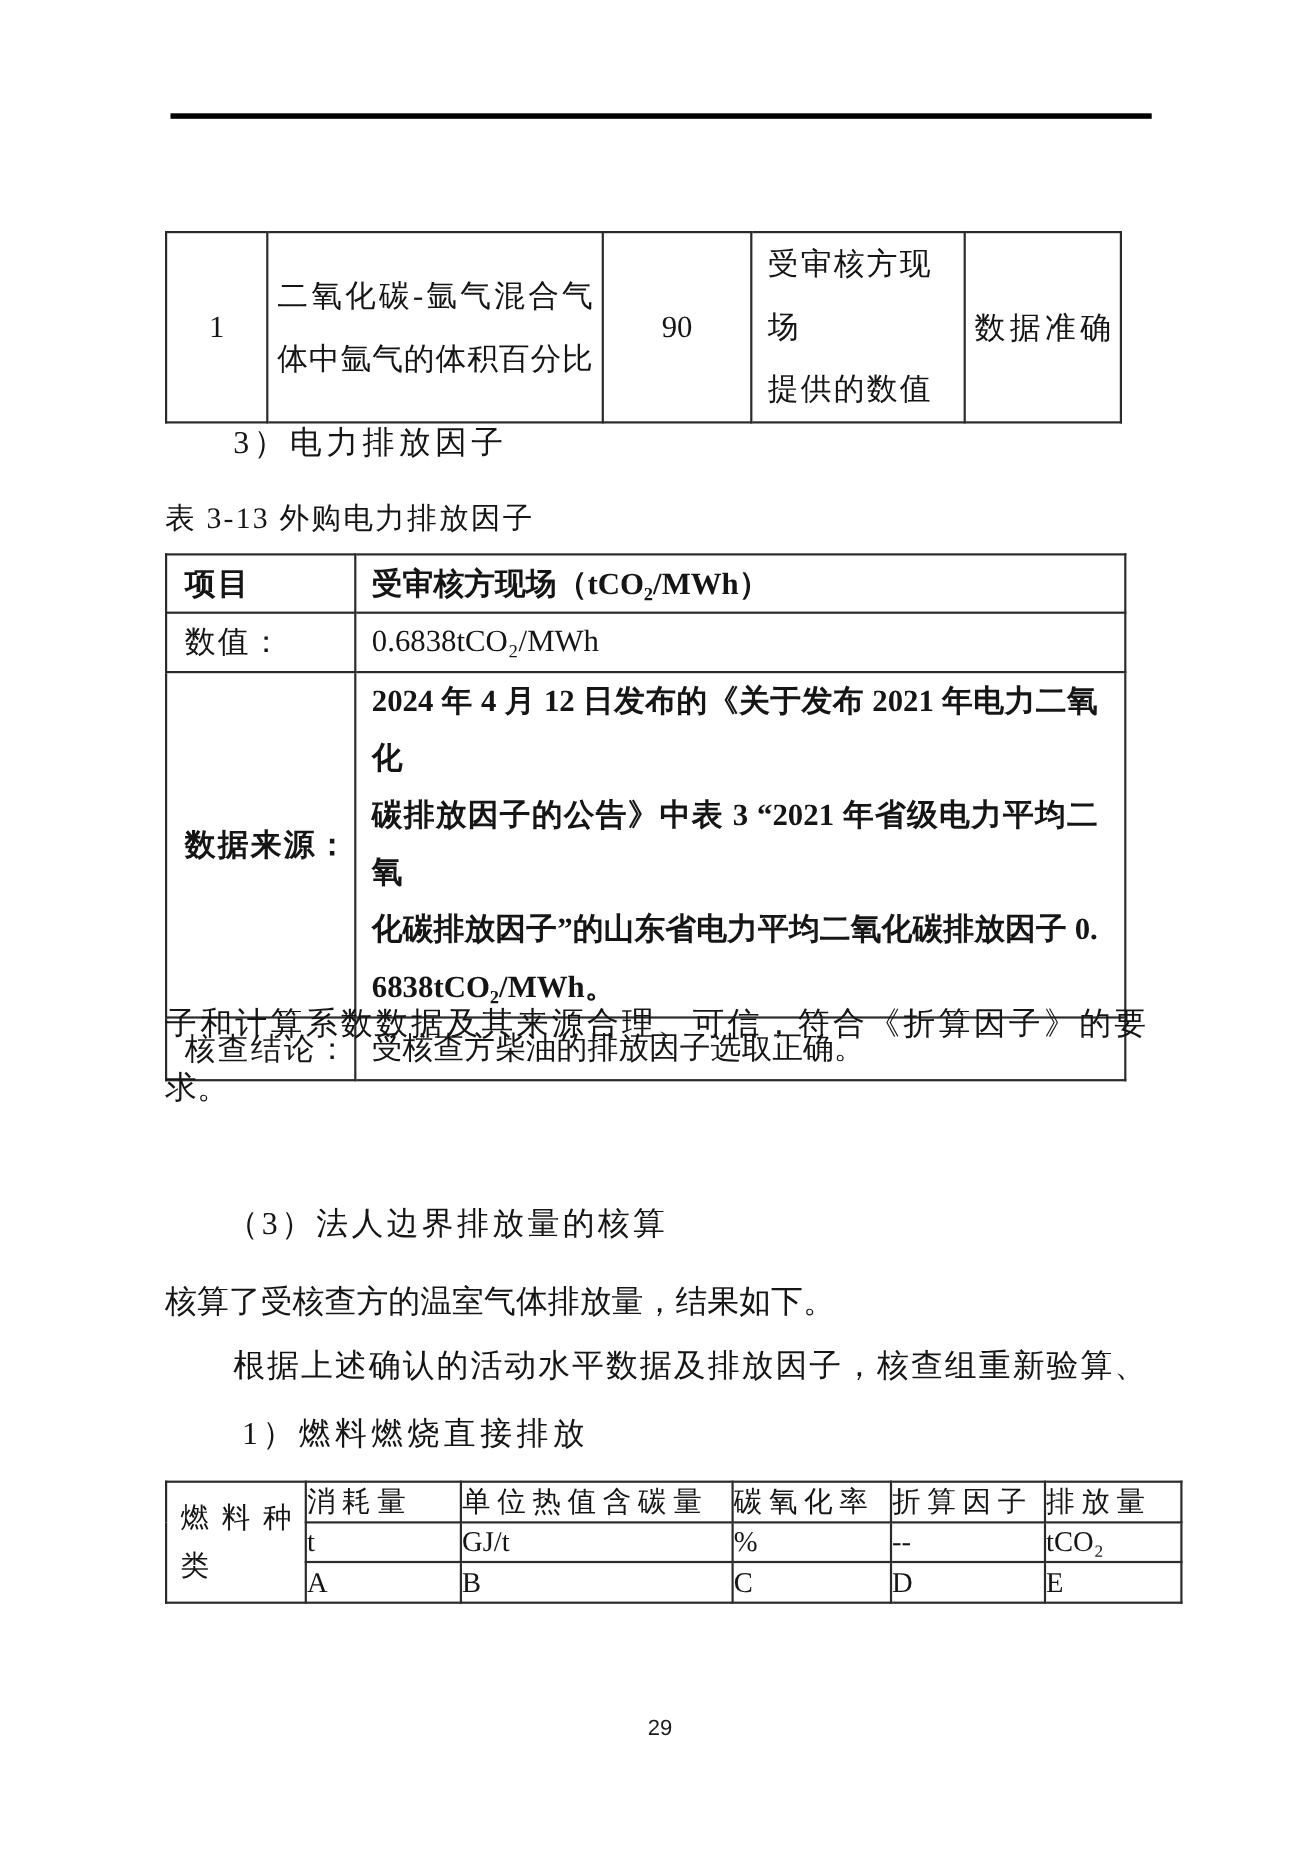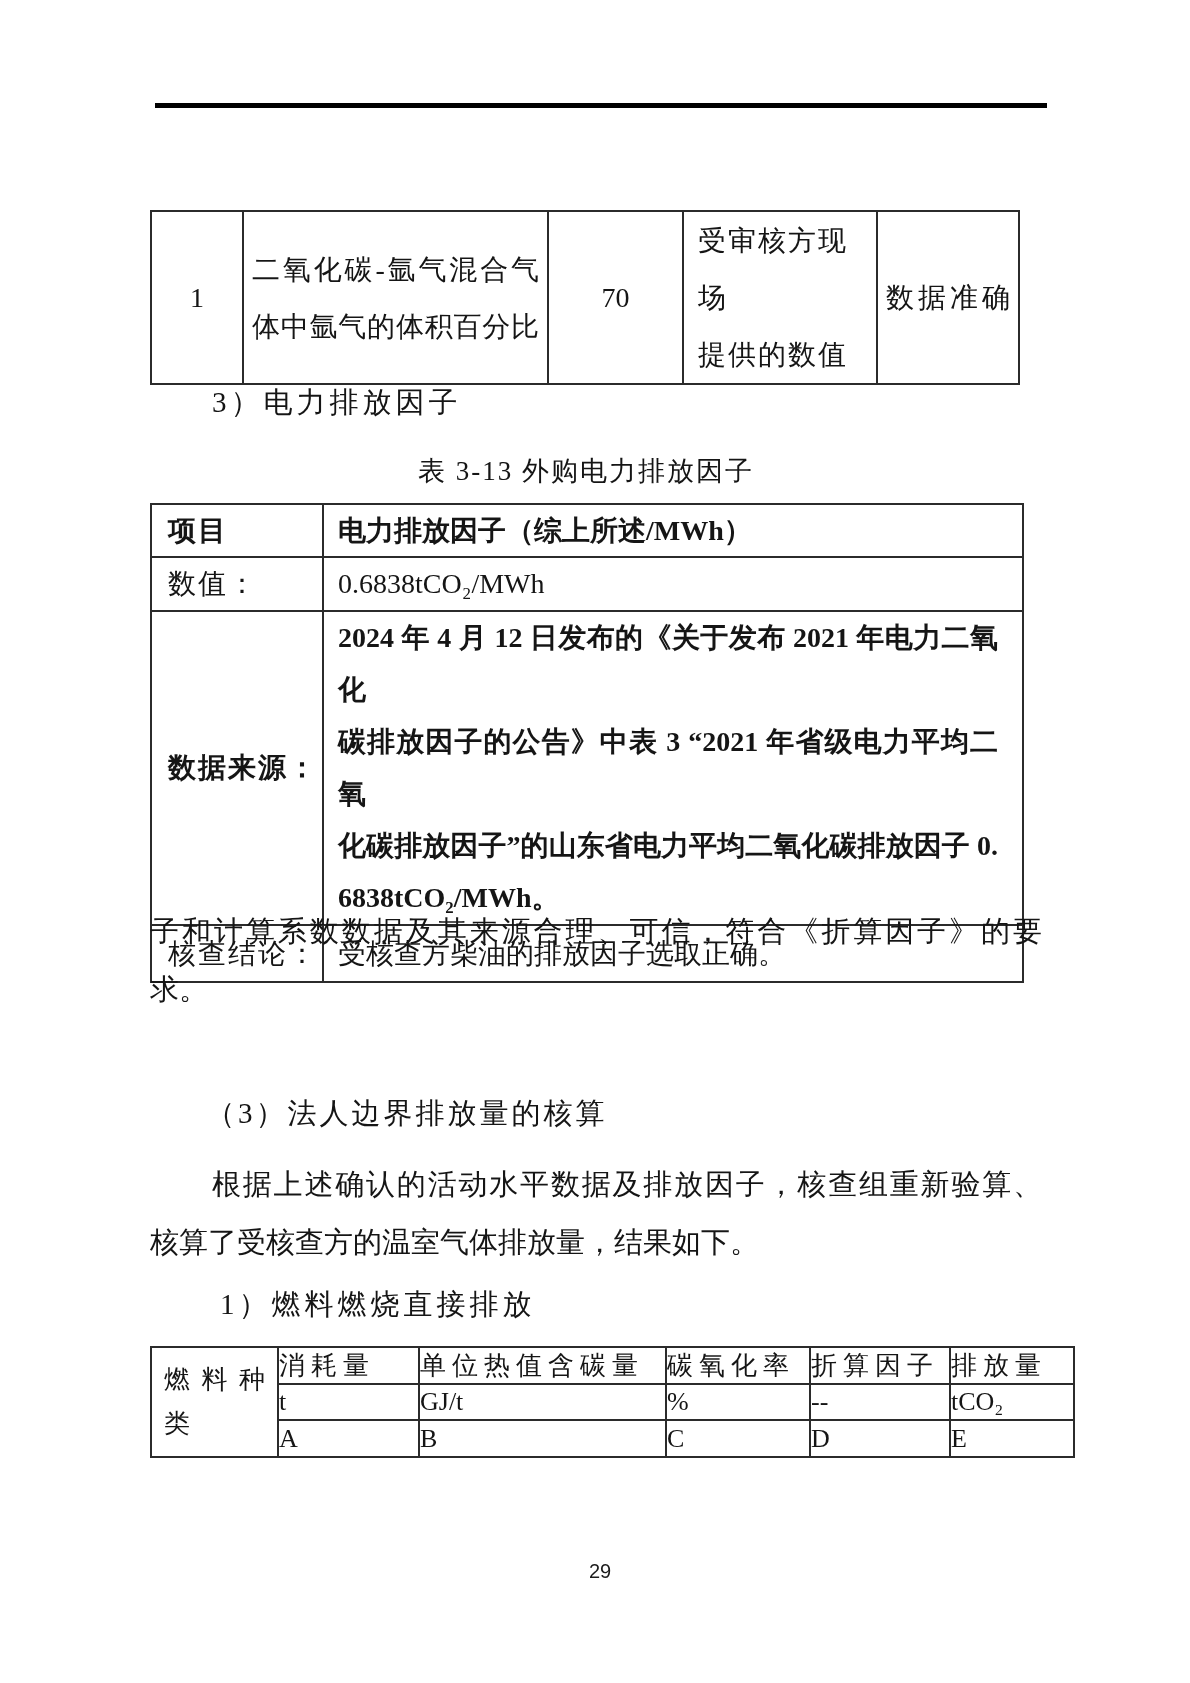--- a/index.html
+++ b/index.html
@@ -48,21 +48,21 @@
   .t-cont .cell-concl { padding: 0 8px; }
   .t-cont .cell-concl .tline { text-align: justify; text-align-last: justify; }
 
   
   .h-power {
     left: 150px; top: 383px; width: 890px;
     font-size: 29px; letter-spacing: 4px; text-indent: 62px;
   }
   .caption {
     left: 150px; top: 453px; width: 872px;
-    font-size: 27px; letter-spacing: 2px; text-align: center;
+    font-size: 27px; letter-spacing: 2px; text-align: left;
   }
 
   
   .t-power { left: 150px; top: 503px; width: 872px; font-size: 28px; }
   .t-power td { padding: 0; border-radius: 20px; }
   .t-power .lbl { padding-left: 16px; letter-spacing: 2px; }
   .t-power .val { padding-left: 14px; }
   .t-power tr.r-head td { height: 53px; font-weight: bold; }
   .t-power tr.r-value td { height: 54px; }
   .t-power tr.r-source td { height: 225px; font-weight: bold; }
@@ -122,21 +122,21 @@
       <col style="width:194px">
         <col style="width:142px">
     </colgroup>
     <tbody>
         <tr>
       <td class="cell-index">1</td>
       <td class="cell-item">
         <div class="tline">二氧化碳-氩气混合气</div>
         <div class="tline">体中氩气的体积百分比</div>
       </td>
-      <td class="cell-value">70</td>
+      <td class="cell-value">90</td>
       <td class="cell-source">
         <div class="tline">受审核方现场</div>
         <div class="tline">提供的数值</div>
       </td>
       <td class="cell-concl">
         <div class="tline">数据准确</div>
       </td>
     </tr>
   </tbody>
     </table>
@@ -146,21 +146,21 @@
   <div class="abs caption">表 3-13 外购电力排放因子</div>
 
   <table class="doc abs t-power">
     <colgroup>
       <col style="width:172px">
         <col style="width:700px">
     </colgroup>
     <tbody>
         <tr class="r-head">
       <td class="lbl">项目</td>
-      <td class="val">电力排放因子（综上所述/MWh）</td>
+      <td class="val">受审核方现场（tCO₂/MWh）</td>
     </tr>
     <tr class="r-value">
       <td class="lbl">数值：</td>
       <td class="val">
         <div class="vline">0.6838tCO₂/MWh</div>
       </td>
     </tr>
     <tr class="r-source">
       <td class="lbl">数据来源：</td>
       <td class="val">
@@ -180,22 +180,22 @@
     </table>
 
   <div class="abs para p-summary">
     <div class="pline">子和计算系数数据及其来源合理、可信，符合《折算因子》的要</div>
     <div class="pline short">求。</div>
   </div>
 
   <div class="abs h-boundary">（3）法人边界排放量的核算</div>
 
   <div class="abs para p-boundary">
+    <div class="pline short">核算了受核查方的温室气体排放量，结果如下。</div>
     <div class="pline first">根据上述确认的活动水平数据及排放因子，核查组重新验算、</div>
-    <div class="pline short">核算了受核查方的温室气体排放量，结果如下。</div>
   </div>
 
   <div class="abs h-fuel">1）燃料燃烧直接排放</div>
 
   <table class="doc abs t-fuel">
     <colgroup>
       <col style="width:127px">
         <col style="width:141px">
         <col style="width:247px">
       <col style="width:144px">

